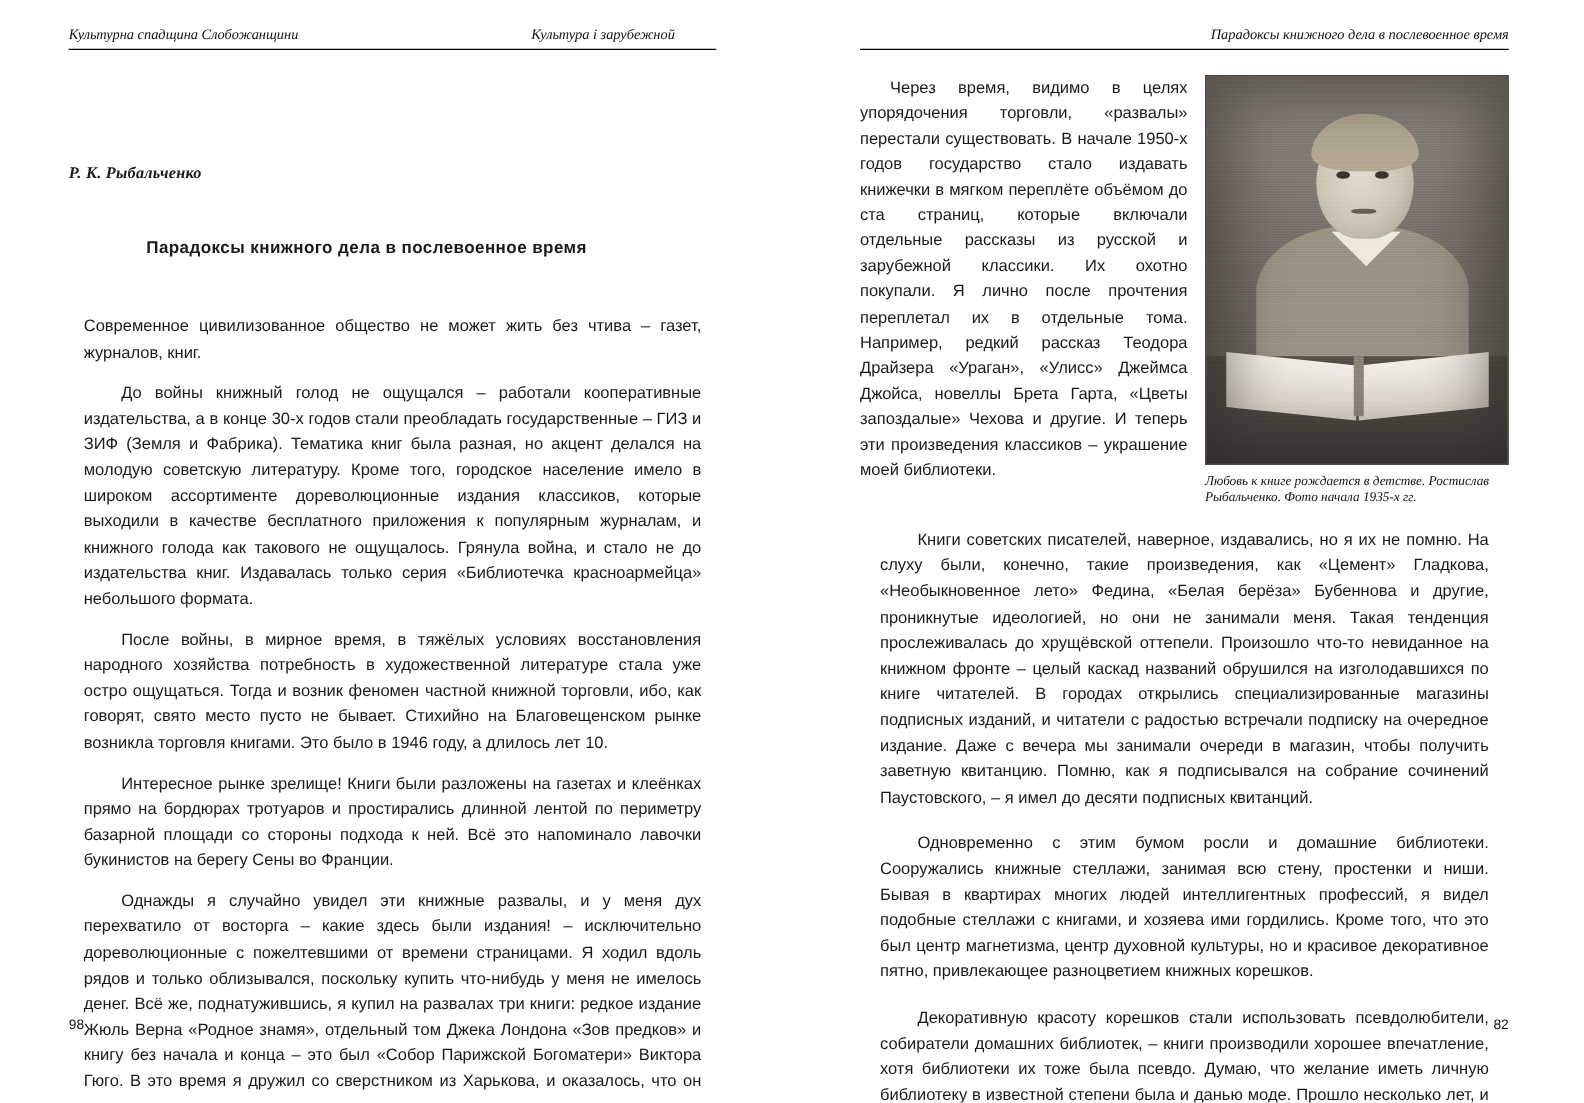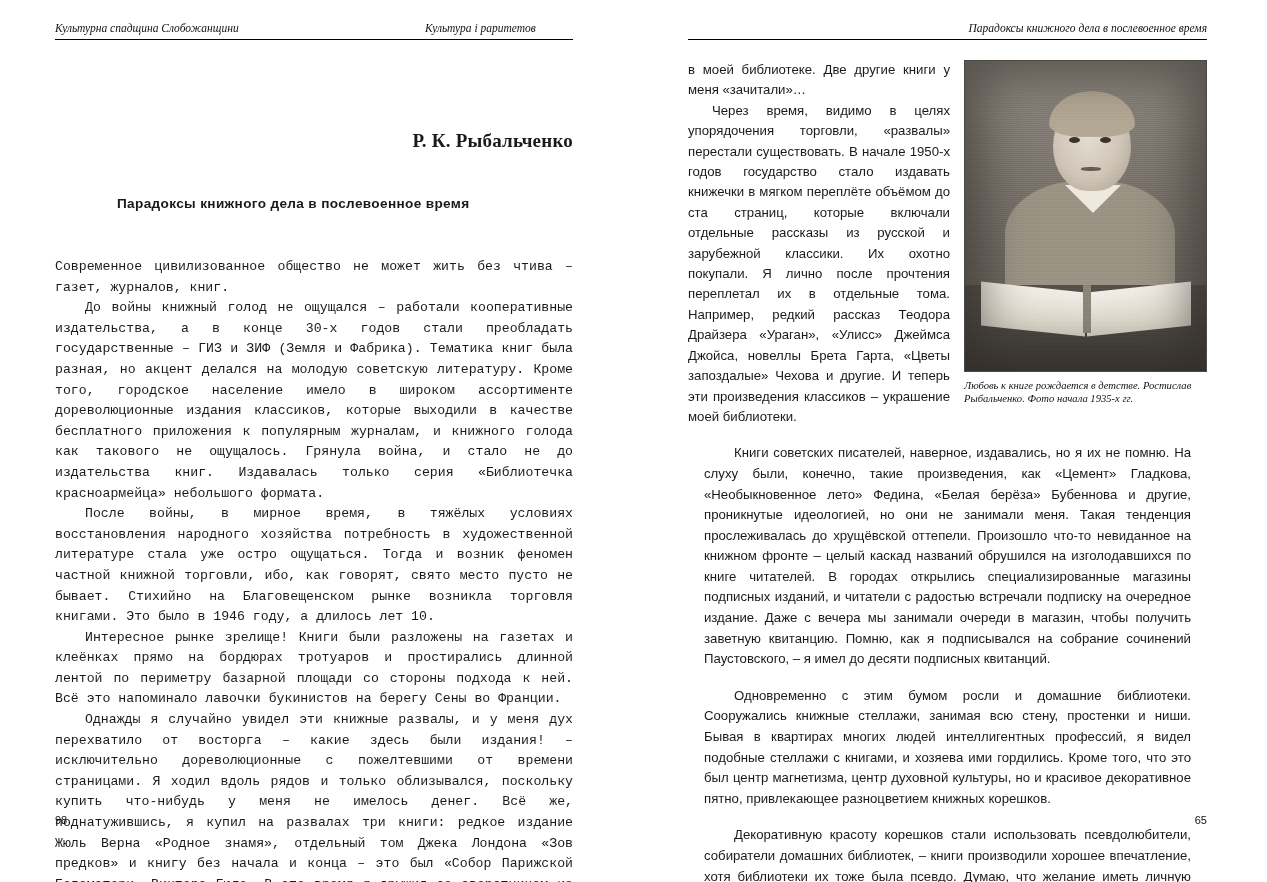--- a/index.html
+++ b/index.html
@@ -51,45 +51,46 @@
     right: 0;
     top: 17px;
     border-top: 1px solid #000;
   }
   .runhead-left-a { position: absolute; left: 0; top: 0; }
   .runhead-left-b { position: absolute; left: 370px; top: 0; }
   .runhead-right { position: absolute; right: 0; top: 0; }
 
   
   .author {
-    text-align: right;
+    text-align: left;
     font-family: "Liberation Serif", serif;
+    font-style: italic;
     font-weight: bold;
-    font-size: 19px;
+    font-size: 13px;
     margin-top: 86px;
     letter-spacing: .2px;
   }
   .article-title {
     margin-top: 44px;
     font-size: 13.6px;
     font-weight: bold;
     letter-spacing: .35px;
     text-align: left;
     padding-left: 62px;
   }
 
   .body-left {
     margin-top: 46px;
     font-size: 13.2px;
     line-height: 20.6px;
     text-align: justify;
     -webkit-hyphens: none;
     hyphens: none;
   }
-  .body-left p { margin: 0; text-indent: 30px; font-family: Liberation Mono, monospace; }
+  .body-left p { margin: 12px; text-indent: 30px; }
   .body-left p.noindent { text-indent: 0; }
 
   
   .right-top {
     margin-top: 16px;
     display: flex;
     gap: 14px;
     align-items: flex-start;
   }
   .col-text {
@@ -249,21 +250,21 @@
 </head>
 <body>
 
 <div class="spread">
 
   <div class="page page-left">
 
     <div class="runhead">
       <div class="rule"></div>
       <span class="runhead-left-a">Культурна спадщина Слобожанщини</span>
-      <span class="runhead-left-b">Культура і раритетов</span>
+      <span class="runhead-left-b">Культура і зарубежной</span>
     </div>
 
     <div class="author">Р. К. Рыбальченко</div>
 
     <div class="article-title">Парадоксы книжного дела в послевоенное время</div>
 
     <div class="body-left">
       <p class="noindent">Современное цивилизованное общество не может жить без чтива – газет, журналов, книг.</p>
       <p>До войны книжный голод не ощущался – работали кооперативные издательства, а в конце 30-х годов стали преобладать государственные – ГИЗ и ЗИФ (Земля и Фабрика). Тематика книг была разная, но акцент делался на молодую советскую литературу. Кроме того, городское население имело в широком ассортименте дореволюционные издания классиков, которые выходили в качестве бесплатного приложения к популярным журналам, и книжного голода как такового не ощущалось. Грянула война, и стало не до издательства книг. Издавалась только серия «Библиотечка красноармейца» небольшого формата.</p>
       <p> После войны, в мирное время, в тяжёлых условиях восстановления народного хозяйства потребность в художественной литературе стала уже остро ощущаться. Тогда и возник феномен частной книжной торговли, ибо, как говорят, свято место пусто не бывает. Стихийно на Благовещенском рынке возникла торговля книгами. Это было в 1946 году, а длилось лет 10.</p>
@@ -276,21 +277,20 @@
 
   <div class="page page-right">
 
     <div class="runhead">
       <div class="rule"></div>
       <span class="runhead-right">Парадоксы книжного дела в послевоенное время</span>
     </div>
 
     <div class="right-top">
       <div class="col-text">
-        <p>в моей библиотеке. Две другие книги у меня «зачитали»…</p>
         <p class="ind">Через время, видимо в целях упорядочения торговли, «развалы» перестали существовать. В начале 1950-х годов государство стало издавать книжечки в мягком переплёте объёмом до ста страниц, которые включали отдельные рассказы из русской и зарубежной классики. Их охотно покупали. Я лично после прочтения переплетал их в отдельные тома. Например, редкий рассказ Теодора Драйзера «Ураган», «Улисс» Джеймса Джойса, новеллы Брета Гарта, «Цветы запоздалые» Чехова и другие. И теперь эти произведения классиков – украшение моей библиотеки.</p>
       </div>
 
       <div class="figure">
         <div class="photo">
           <div class="bg"></div>
           <div class="bg2"></div>
           <div class="torso"></div>
           <div class="collar"></div>
           <div class="head"></div>
@@ -308,16 +308,16 @@
         <div class="caption">Любовь к книге рождается в детстве. Ростислав Рыбальченко. Фото начала 1935-х гг.</div>
       </div>
     </div>
 
     <div class="body-right">
       <p>Книги советских писателей, наверное, издавались, но я их не помню. На слуху были, конечно, такие произведения, как «Цемент» Гладкова, «Необыкновенное лето» Федина, «Белая берёза» Бубеннова и другие, проникнутые идеологией, но они не занимали меня. Такая тенденция прослеживалась до хрущёвской оттепели. Произошло что-то невиданное на книжном фронте – целый каскад названий обрушился на изголодавшихся по книге читателей. В городах открылись специализированные магазины подписных изданий, и читатели с радостью встречали подписку на очередное издание. Даже с вечера мы занимали очереди в магазин, чтобы получить заветную квитанцию. Помню, как я подписывался на собрание сочинений Паустовского, – я имел до десяти подписных квитанций.</p>
       <p>Одновременно с этим бумом росли и домашние библиотеки. Сооружались книжные стеллажи, занимая всю стену, простенки и ниши. Бывая в квартирах многих людей интеллигентных профессий, я видел подобные стеллажи с книгами, и хозяева ими гордились. Кроме того, что это был центр магнетизма, центр духовной культуры, но и красивое декоративное пятно, привлекающее разноцветием книжных корешков.</p>
       <p>Декоративную красоту корешков стали использовать псевдолюбители, собиратели домашних библиотек, – книги производили хорошее впечатление, хотя библиотеки их тоже была псевдо. Думаю, что желание иметь личную библиотеку в известной степени была и данью моде. Прошло несколько лет, и мой стеллаж во всю стену переполнился книгами, а желание покупать новинки не унималось. Что делать? Пришлось обратиться к трезвому рассудку. Нужно было избавиться от изданий, которые никогда читаться не будут, или если миновал тот возраст, когда именно эти книги</p>
     </div>
 
-    <div class="folio folio-right">65</div>
+    <div class="folio folio-right">82</div>
   </div>
 
 </div>
 
 </body></html>

